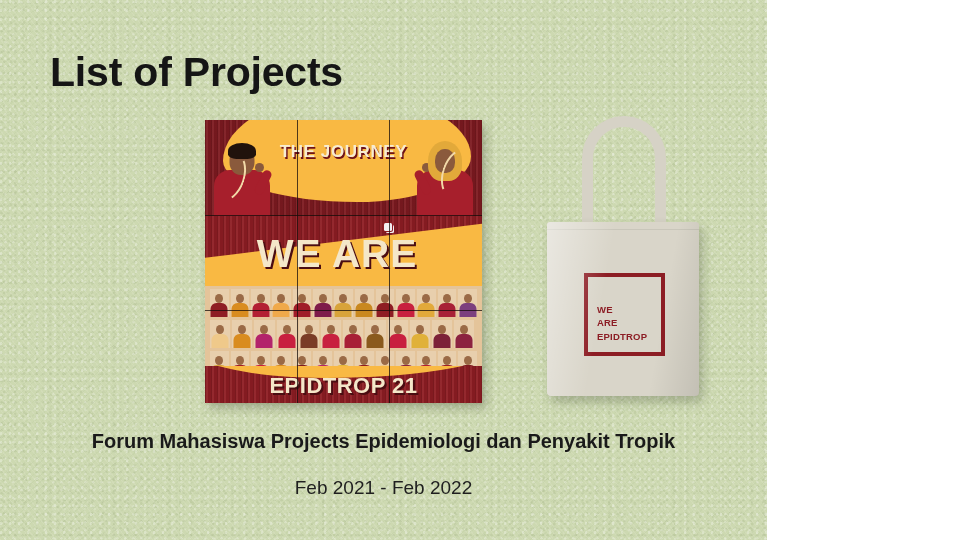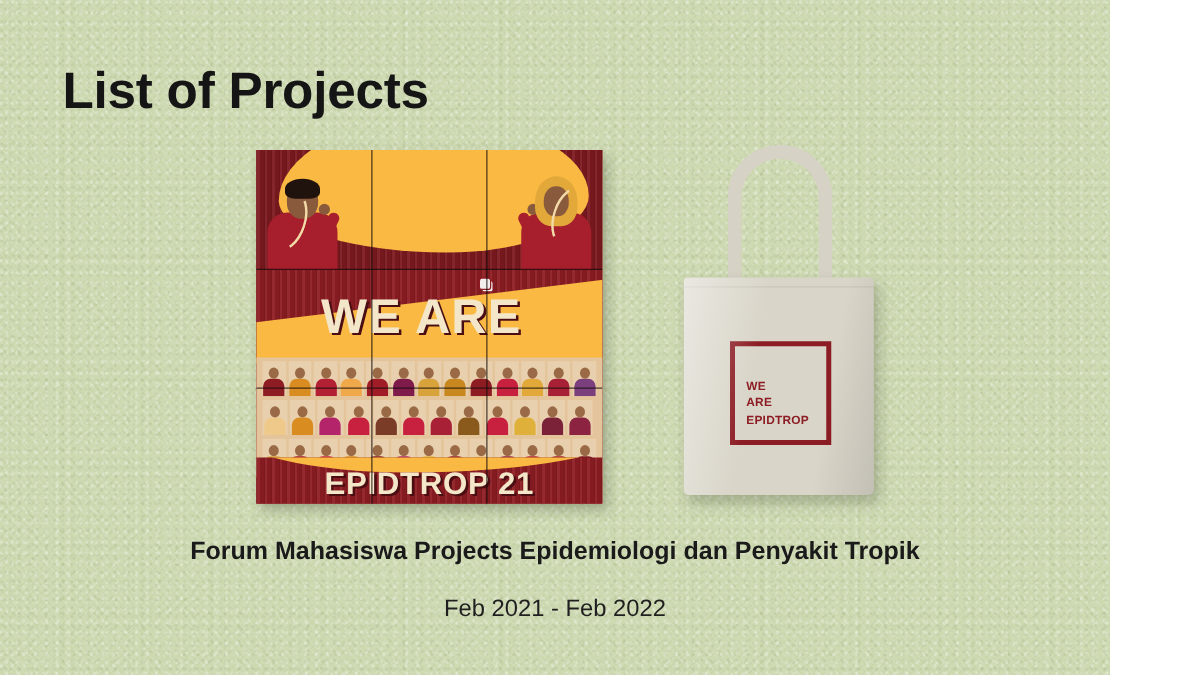--- a/index.html
+++ b/index.html
@@ -9,21 +9,21 @@
   body {
     width: 960px;
     height: 540px;
     overflow: hidden;
     font-family: "Liberation Sans", sans-serif;
   }
 
   
   .slide {
     position: relative;
-    width: 888px;
+    width: 767px;
     height: 540px;
     background-color: #cdd9b1;
     overflow: hidden;
   }
   
   .texture {
     position: absolute;
     inset: 0;
     pointer-events: none;
     opacity: .55;
@@ -278,21 +278,21 @@
     left: -20px; top: -22px;
     width: 320px; height: 34px;
     background: #f9b943;
     border-radius: 0 0 56% 44% / 0 0 100% 100%;
   }
   .epidtrop-txt {
     position: absolute;
     left: 0; right: 0;
     top: 7px;
     text-align: center;
-    font-size: 25px;
+    font-size: 22px;
     font-weight: bold;
     letter-spacing: .5px;
     color: #f4e7c9;
     text-shadow: 2px 2px 0 #4a0d12;
     z-index: 4;
     white-space: nowrap;
   }
   
   .gridline {
     position: absolute;
@@ -424,20 +424,21 @@
         </div>
 
         <div class="person person-right">
           <div class="body"></div>
           <div class="arm" style="left:12px; bottom:22px; transform:rotate(-26deg);"></div>
           <div class="hand" style="left:10px; bottom:44px;"></div>
           <div class="hijab"></div>
           <div class="head" style="width:20px;height:24px;top:7px;"></div>
         </div>
 
+        <div class="journey-txt">THE JOURNEY</div>
       </div>
 
       <div class="p-row2">
         <div class="wood"></div>
         <div class="diag-orange"></div>
         <div class="weare-txt">WE ARE</div>
         <div class="carousel-icon">
           <i class="back"></i>
           <i class="front"></i>
         </div>

